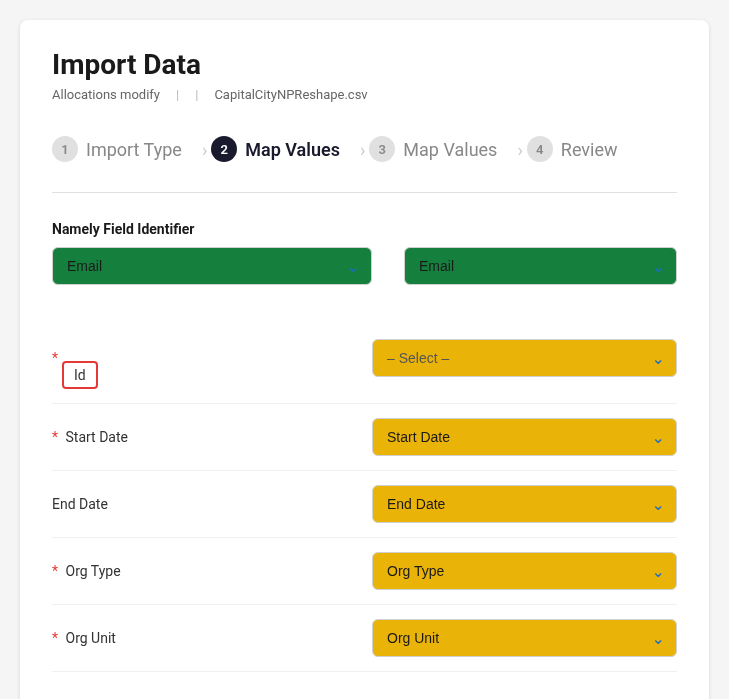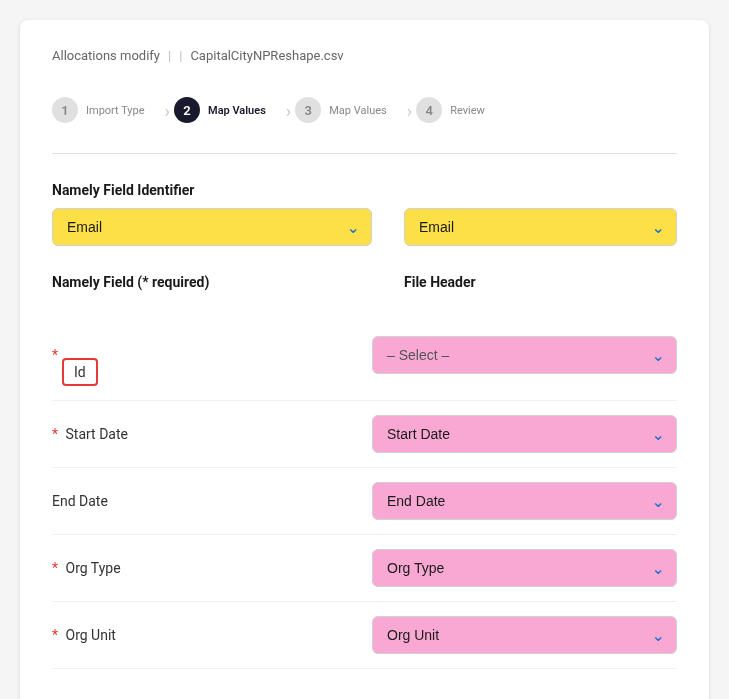--- a/index.html
+++ b/index.html
@@ -33,21 +33,21 @@
       color: #1a1a1a;
       margin-bottom: 6px;
     }
 
     .breadcrumb {
       font-size: 13px;
       color: #666;
       margin-bottom: 24px;
       display: flex;
       align-items: center;
-      gap: 8px;
+      gap: 16px;
     }
 
     .breadcrumb-sep {
       color: #bbb;
     }
 
     .steps-row {
       display: flex;
       align-items: center;
       gap: 0;
@@ -78,21 +78,21 @@
       background: #e0e0e0;
       color: #888;
     }
 
     .step-circle.active {
       background: #1a1a2e;
       color: #fff;
     }
 
     .step-label {
-      font-size: 11px;
+      font-size: 18px;
       color: #888;
     }
 
     .step-label.active {
       color: #1a1a2e;
       font-weight: 600;
     }
 
     .step-sep {
       font-size: 18px;
@@ -132,21 +132,21 @@
       width: 100%;
     }
 
     .select-box {
       width: 100%;
       border: 1px solid #d0d0d0;
       border-radius: 6px;
       padding: 10px 36px 10px 14px;
       font-size: 14px;
       color: #1a1a1a;
-      background: #fde047;
+      background: #15803d;
       appearance: none;
       cursor: pointer;
       outline: none;
     }
 
     .chevron-icon {
       position: absolute;
       right: 12px;
       top: 50%;
       transform: translateY(-50%);
@@ -194,35 +194,36 @@
       flex: 1;
     }
 
     .select-box-small {
       width: 100%;
       border: 1px solid #d0d0d0;
       border-radius: 6px;
       padding: 10px 36px 10px 14px;
       font-size: 14px;
       color: #555;
-      background: #f9a8d4;
+      background: #eab308;
       appearance: none;
       cursor: pointer;
       outline: none;
     }
 
     .select-box-small.has-value {
       color: #1a1a1a;
     }
   </style>
 </head>
 <body>
 
 <div class="card">
 
+  <div class="page-title">Import Data</div>
 
   <div class="breadcrumb">
     <span>Allocations modify</span>
     <span class="breadcrumb-sep">|</span>
     <span class="breadcrumb-sep">|</span>
     <span>CapitalCityNPReshape.csv</span>
   </div>
 
   <div class="steps-row">
     <div class="step">
@@ -274,28 +275,20 @@
     <div class="col-right">
       <div class="select-wrapper">
         <select class="select-box">
           <option>Email</option>
         </select>
         <span class="chevron-icon">⌄</span>
       </div>
     </div>
   </div>
 
-  <div class="row-pair">
-    <div class="col-left">
-      <div class="section-header">Namely Field (* required)</div>
-    </div>
-    <div class="col-right">
-      <div class="section-header">File Header</div>
-    </div>
-  </div>
 
   <div class="field-table">
 
     <div class="field-row">
       <div class="field-name-cell col-left">
         <span class="required-star">*</span>
         <span class="field-name-highlighted">Id</span>
       </div>
       <div class="field-select-cell col-right">
         <div class="select-wrapper">

